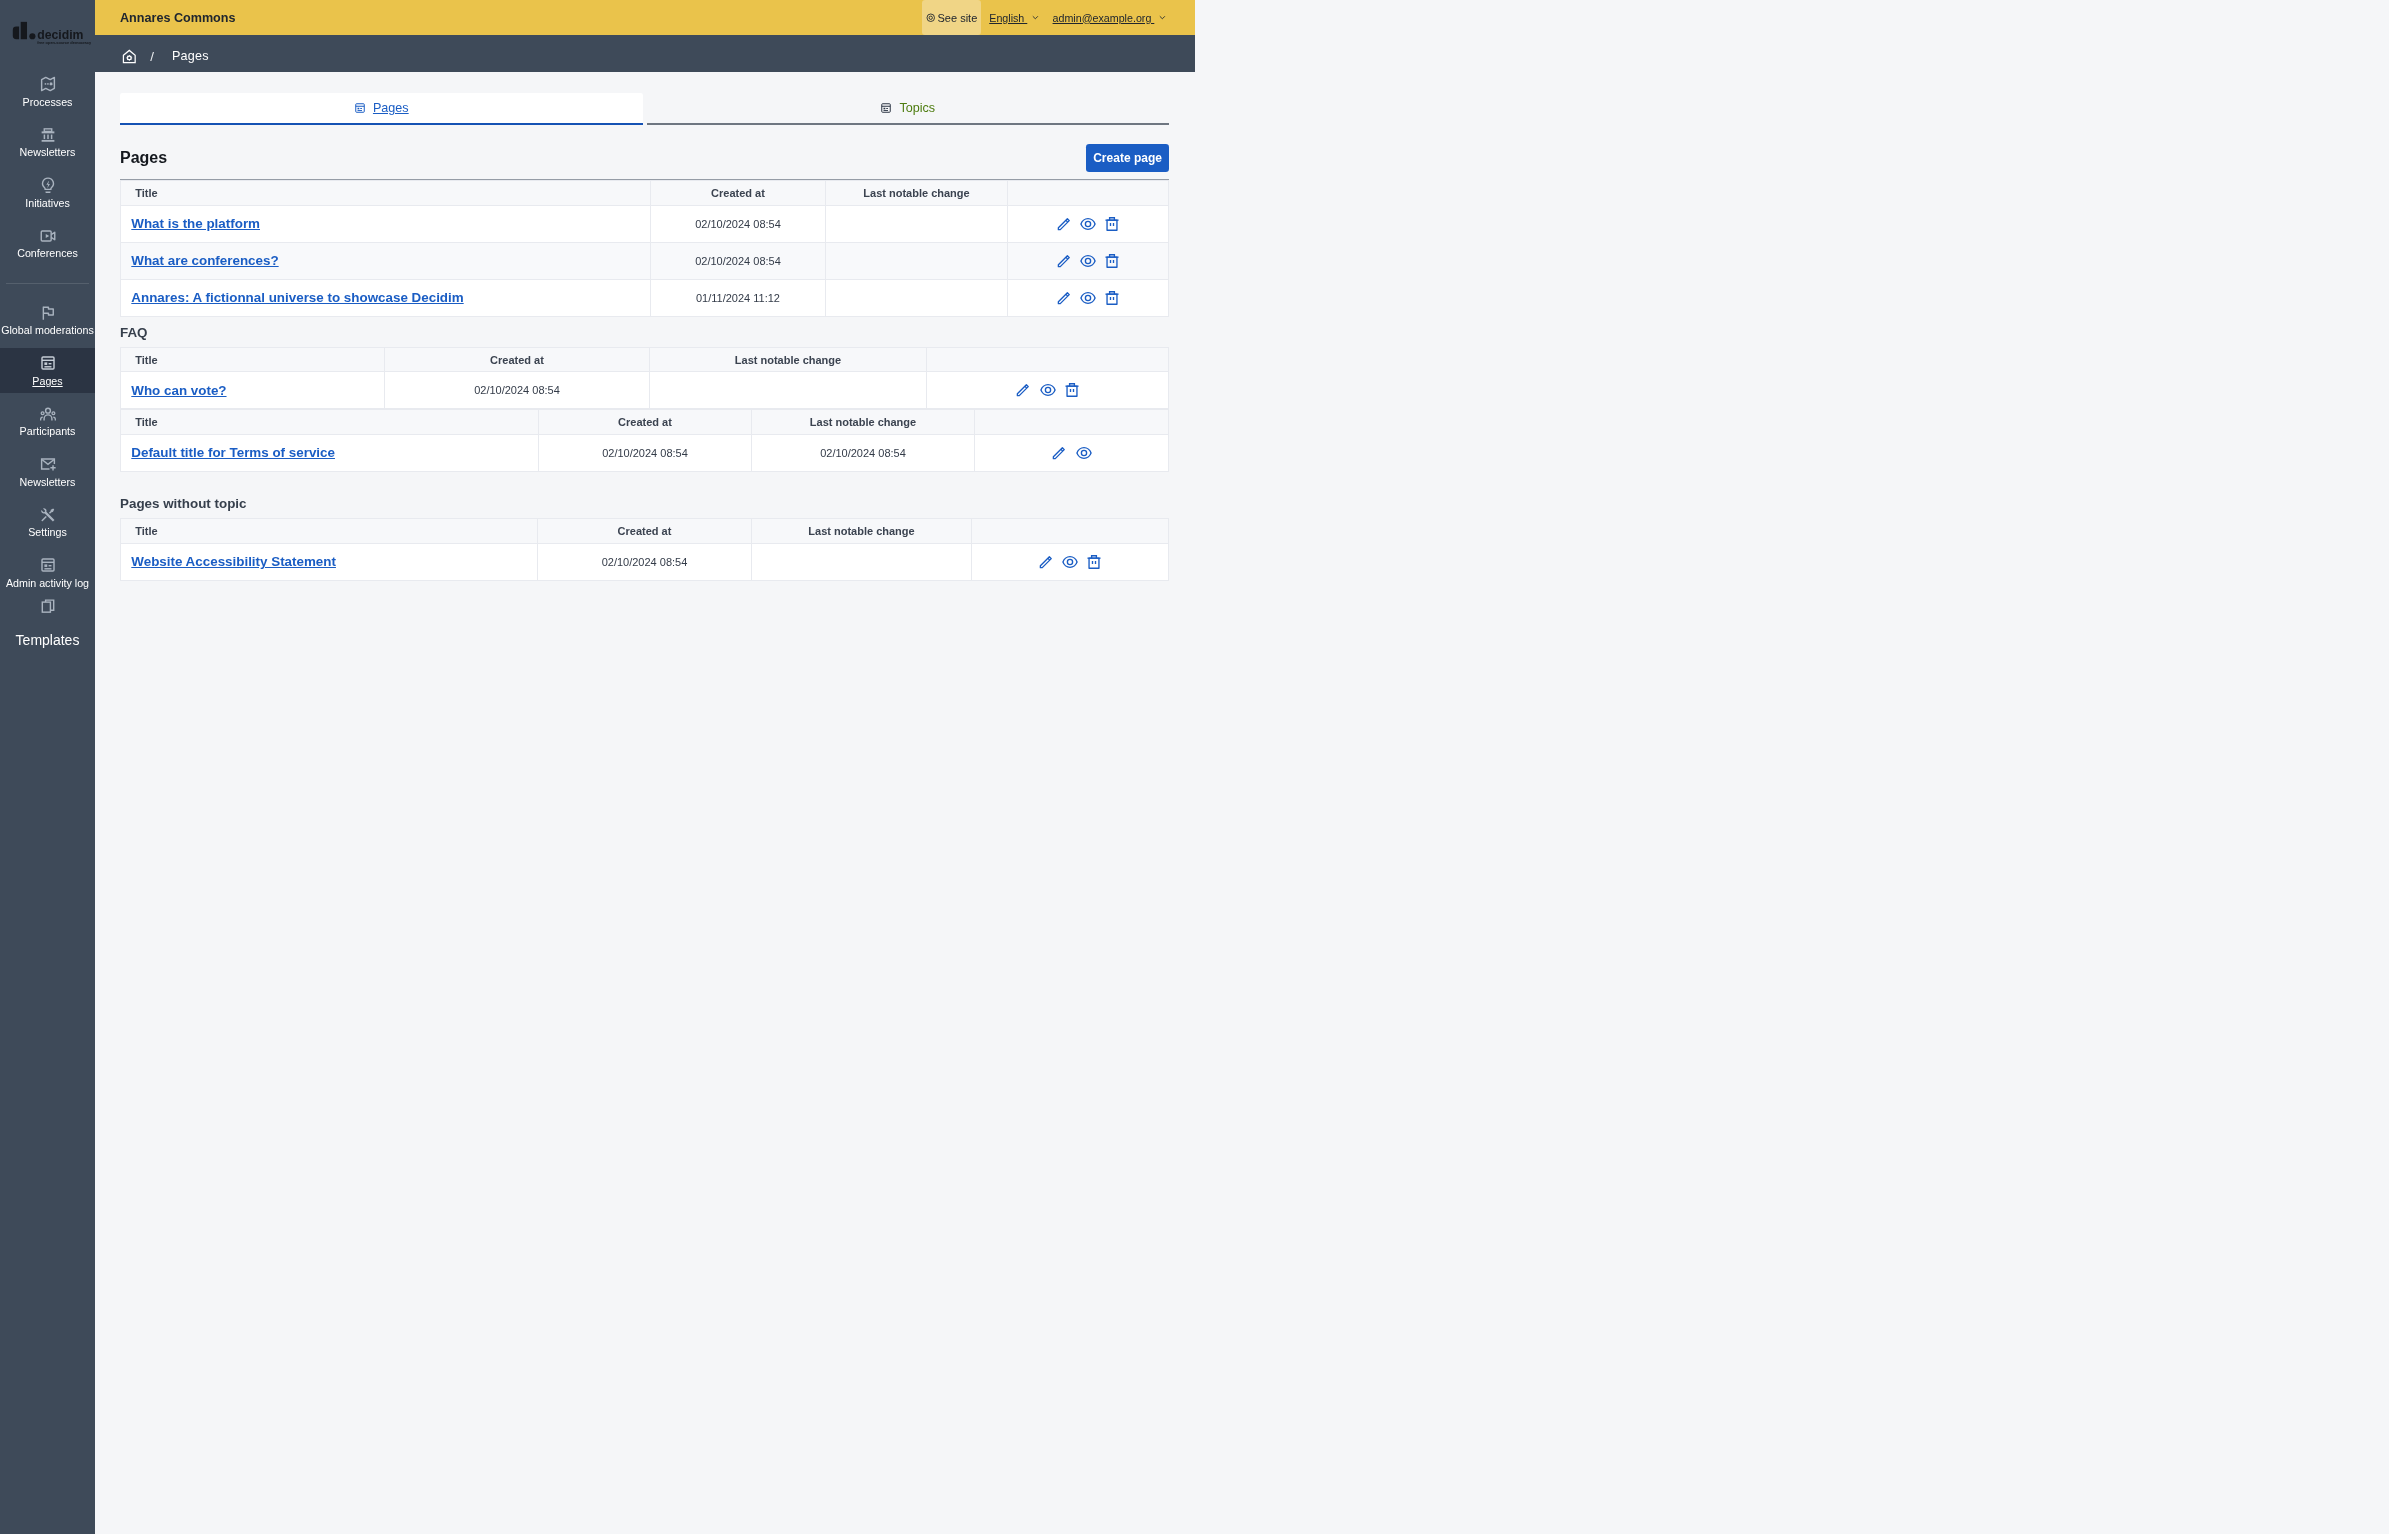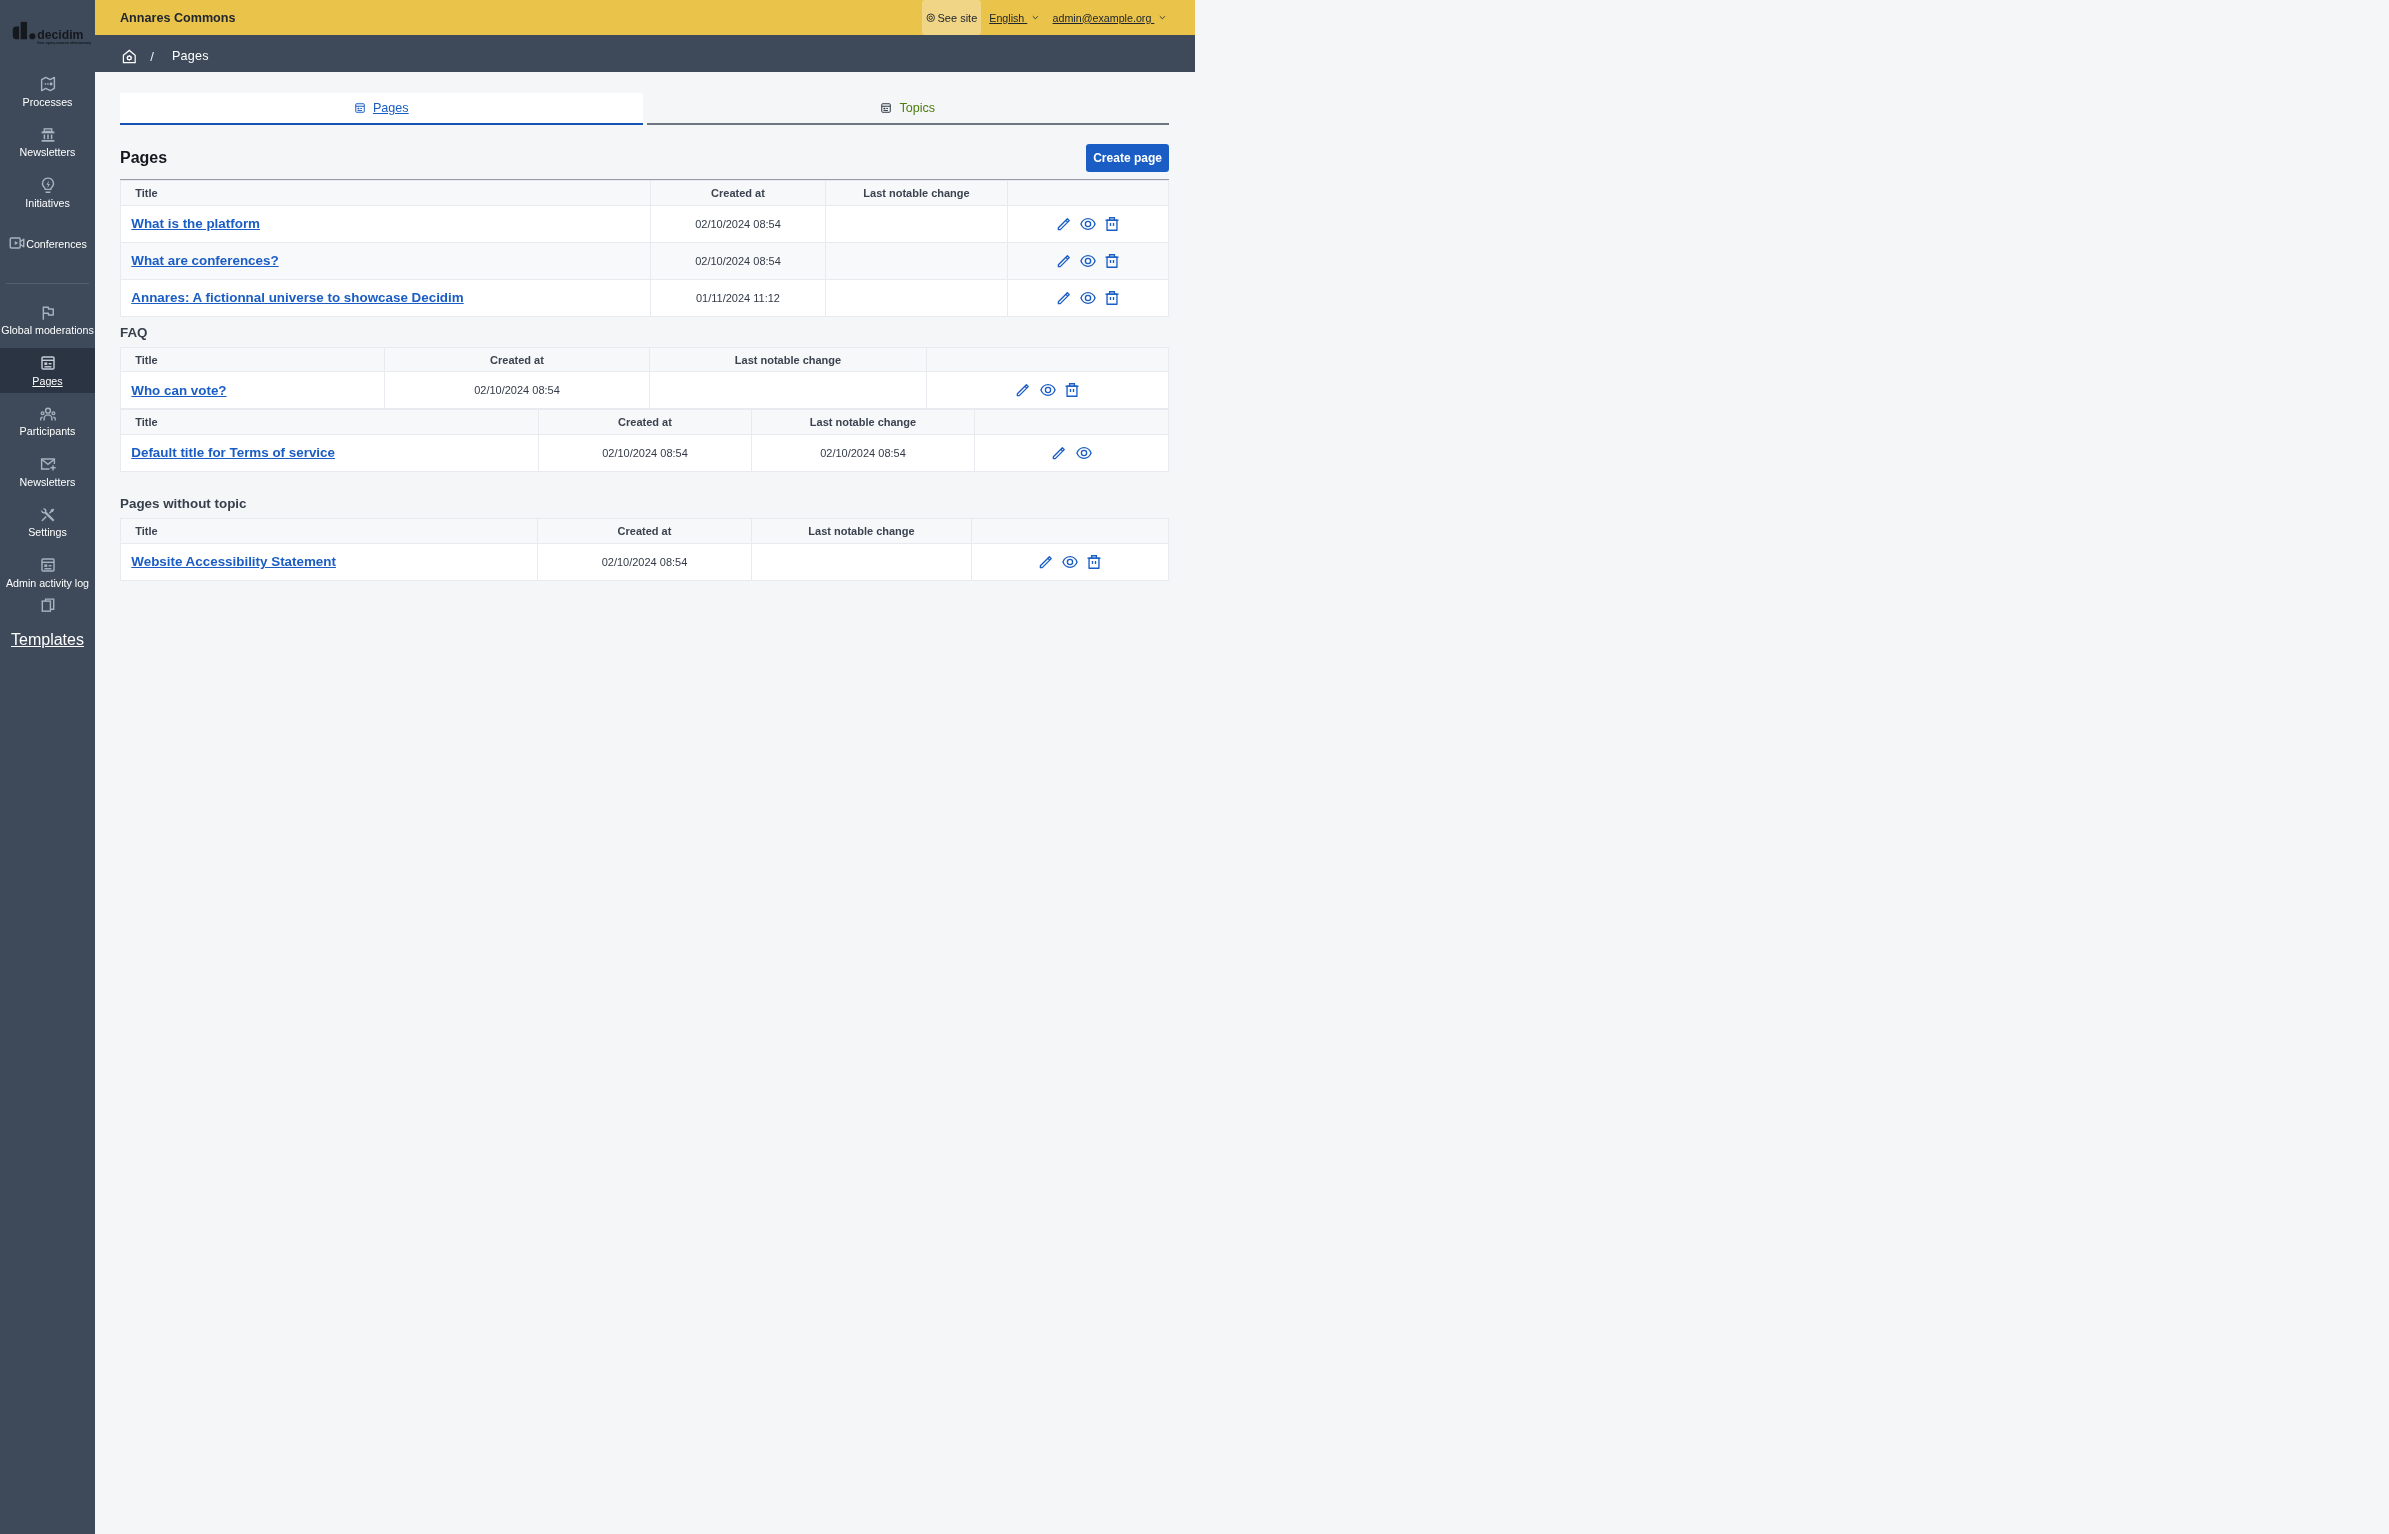--- a/index.html
+++ b/index.html
@@ -113,21 +113,21 @@
         <div style="height:45px;margin-bottom:5.5px;display:flex;flex-direction:column;align-items:center;justify-content:center;">
           <div style="height:19px;display:flex;align-items:center;">
             <svg width="18" height="18" viewBox="0 0 24 24">
               <path d="M12 2.8 a7.2 7.2 0 0 1 4.8 12.6 c-.7.6-1 1.2-1 2 v.4 h-7.6 v-.4 c0-.8-.3-1.4-1-2 A7.2 7.2 0 0 1 12 2.8 Z" stroke="#a9b3bf" stroke-width="1.9" fill="none"></path>
               <path d="M8.6 20.6 h6.8 v.6 a1.6 1.6 0 0 1 -1.6 1.6 h-3.6 a1.6 1.6 0 0 1 -1.6 -1.6 Z" fill="#a9b3bf"></path>
               <path d="M13 6.5 L9.8 11.7 h2.4 L11 16.2 L14.6 10.7 h-2.4 L13.4 6.5 Z" fill="#a9b3bf"></path>
             </svg>
           </div>
           <div style="font-size:10.7px;color:#fff;margin-top:2.4px;white-space:nowrap;">Initiatives</div>
         </div>
-        <div style="height:45px;margin-bottom:8px;display:flex;flex-direction:row;align-items:center;justify-content:center;">
+        <div style="height:45px;margin-bottom:8px;display:flex;flex-direction:column;align-items:center;justify-content:center;">
           <div style="height:19px;display:flex;align-items:center;">
             <svg width="18" height="18" viewBox="0 0 24 24">
               <rect x="3" y="5.3" width="13.2" height="13.4" rx="1.4" stroke="#a9b3bf" stroke-width="1.9" fill="none"></rect>
               <path d="M9 9.3 v5.4 L13.6 12 Z" fill="#a9b3bf"></path>
               <path d="M16.2 10.2 L21 7 V17 L16.2 13.8" stroke="#a9b3bf" stroke-width="1.9" fill="none" stroke-linejoin="round"></path>
             </svg>
           </div>
           <div style="font-size:10.7px;color:#fff;margin-top:2.4px;white-space:nowrap;">Conferences</div>
         </div>
       </div>
@@ -197,21 +197,21 @@
           </div>
           <div style="font-size:10.7px;color:#fff;margin-top:2.4px;white-space:nowrap;">Admin activity log</div>
         </div>
         <div style="height:45px;margin-bottom:5.5px;display:flex;flex-direction:column;align-items:center;justify-content:center;">
           <div style="height:19px;display:flex;align-items:center;">
             <svg width="18" height="18" viewBox="0 0 24 24">
               <path d="M8.8 6.8 V4.2 H19.6 V17.6 H15.5" stroke="#a9b3bf" stroke-width="1.9" fill="none"></path>
               <rect x="4.4" y="6.8" width="10.8" height="13.4" stroke="#a9b3bf" stroke-width="1.9" fill="#3e4a59"></rect>
             </svg>
           </div>
-          <div style="font-size:16px;color:#fff;margin-top:17px;white-space:nowrap;text-decoration:underline;">Templates</div>
+          <div style="font-size:14px;color:#fff;margin-top:17px;white-space:nowrap;">Templates</div>
         </div>
       </div>
     </div>
 </div>
 
 <div class="topbar">
   <div class="site">Annares Commons</div>
   <div class="right">
     <div class="chip">
       <svg width="9.5" height="9.5" viewBox="0 0 24 24" fill="none" stroke="#20262e" stroke-width="2.2">

